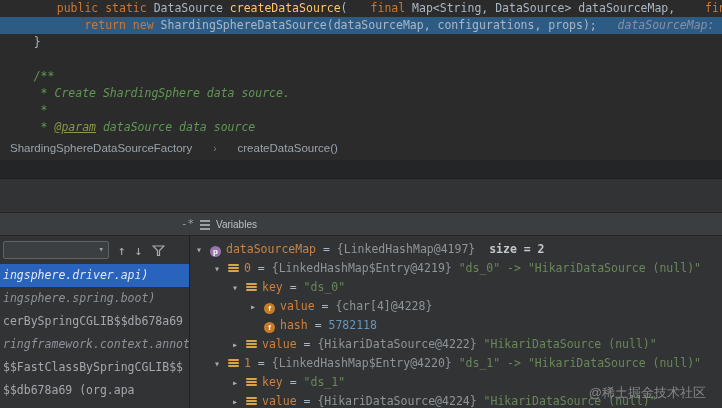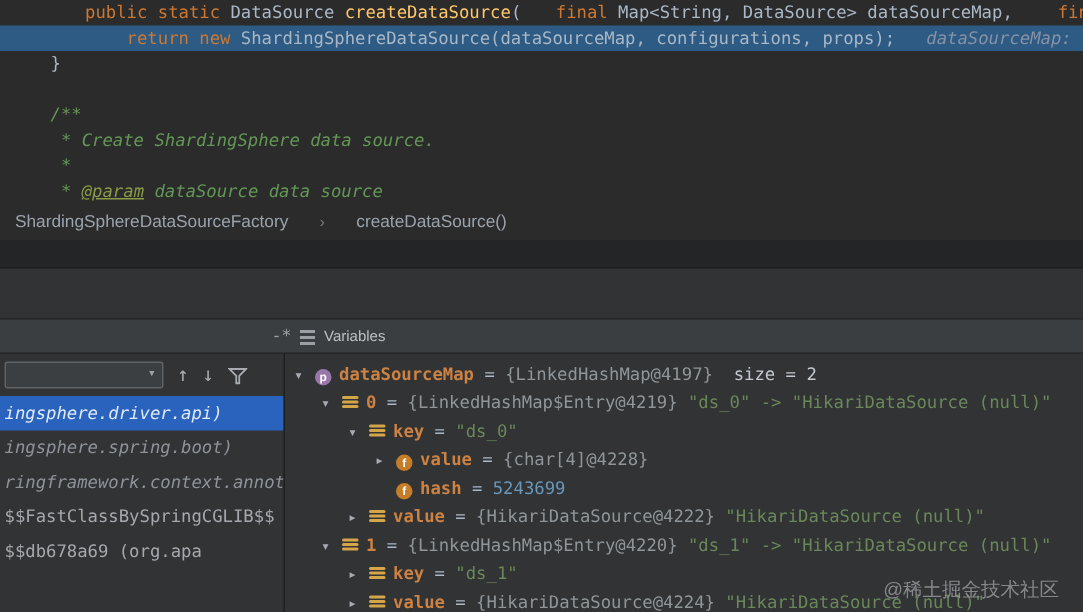--- a/index.html
+++ b/index.html
@@ -80,26 +80,26 @@
   .ic-circle {
     display:inline-block; width:11px; height:11px; border-radius:50%;
     font-size:8px; line-height:11px; text-align:center; font-weight:bold;
     margin-right:5px; vertical-align:-1px; color:#ffffff;
     font-family:"Liberation Sans", sans-serif;
   }
   .ic-param { background:#9876aa; }
   .ic-field { background:#c77d28; }
   .ic-item  { display:inline-block; width:11px; margin-right:5px; vertical-align:-1px; }
   .ic-item i { display:block; height:2px; background:#d5a54a; margin:1px 0; border-radius:1px; }
-  .v-name     { color:#cc8242; font-weight:bold; }
+  .v-name     { color:#cc8242; font-weight:normal; }
   .v-eq       { color:#a9b7c6; }
   .v-ref      { color:#8f9598; }
   .v-str      { color:#6a8759; }
   .v-num      { color:#6897bb; }
-  .v-plainval { color:#c3c8cf; }
+  .v-plainval { color:#c3c8cf;font-weight:bold; }
 
   
   .watermark {
     position:absolute; right:16px; bottom:6px;
     font-family:"Liberation Sans", sans-serif; font-size:13px;
     color:#9a9da1; opacity:.8;
   }
 </style>
 </head>
 <body>
@@ -137,31 +137,32 @@
         </div>
         <span class="tool-ico">↑</span>
         <span class="tool-ico">↓</span>
         <svg class="funnel" width="13" height="12" viewBox="0 0 13 12">
           <polygon points="1,1 12,1 7.5,5.5 7.5,10.5 5.5,10.5 5.5,5.5" fill="none" stroke="#a8acb0" stroke-width="1.2"></polygon>
         </svg>
       </div>
       <div id="frames-list">
           <div class="frame-row fr-sel">ingsphere.driver.api)</div>
           <div class="frame-row fr-pkg">ingsphere.spring.boot)</div>
+          <div class="frame-row fr-cls">cerBySpringCGLIB$$db678a69</div>
           <div class="frame-row fr-pkg">ringframework.context.annot</div>
           <div class="frame-row fr-cls">$$FastClassBySpringCGLIB$$</div>
           <div class="frame-row fr-cls">$$db678a69 (org.apa</div>
         </div>
     </div>
     <div class="vars" id="vars-list">
         <div class="var-row" style="padding-left: 6px;"><span class="chev">▾</span><span class="ic-circle ic-param">p</span><span class="v-name">dataSourceMap</span><span class="v-eq"> = </span><span class="v-ref">{LinkedHashMap@4197}</span><span class="v-plainval">  size = 2</span></div>
         <div class="var-row" style="padding-left: 24px;"><span class="chev">▾</span><span class="ic-item"><i></i><i></i><i></i></span><span class="v-name">0</span><span class="v-eq"> = </span><span class="v-ref">{LinkedHashMap$Entry@4219}</span><span class="v-str"> "ds_0" -&gt; "HikariDataSource (null)"</span></div>
         <div class="var-row" style="padding-left: 42px;"><span class="chev">▾</span><span class="ic-item"><i></i><i></i><i></i></span><span class="v-name">key</span><span class="v-eq"> = </span><span class="v-str">"ds_0"</span></div>
         <div class="var-row" style="padding-left: 60px;"><span class="chev">▸</span><span class="ic-circle ic-field">f</span><span class="v-name">value</span><span class="v-eq"> = </span><span class="v-ref">{char[4]@4228}</span></div>
-        <div class="var-row" style="padding-left: 60px;"><span class="chev"></span><span class="ic-circle ic-field">f</span><span class="v-name">hash</span><span class="v-eq"> = </span><span class="v-num">5243699</span></div>
+        <div class="var-row" style="padding-left: 60px;"><span class="chev"></span><span class="ic-circle ic-field">f</span><span class="v-name">hash</span><span class="v-eq"> = </span><span class="v-num">5782118</span></div>
         <div class="var-row" style="padding-left: 42px;"><span class="chev">▸</span><span class="ic-item"><i></i><i></i><i></i></span><span class="v-name">value</span><span class="v-eq"> = </span><span class="v-ref">{HikariDataSource@4222}</span><span class="v-str"> "HikariDataSource (null)"</span></div>
         <div class="var-row" style="padding-left: 24px;"><span class="chev">▾</span><span class="ic-item"><i></i><i></i><i></i></span><span class="v-name">1</span><span class="v-eq"> = </span><span class="v-ref">{LinkedHashMap$Entry@4220}</span><span class="v-str"> "ds_1" -&gt; "HikariDataSource (null)"</span></div>
         <div class="var-row" style="padding-left: 42px;"><span class="chev">▸</span><span class="ic-item"><i></i><i></i><i></i></span><span class="v-name">key</span><span class="v-eq"> = </span><span class="v-str">"ds_1"</span></div>
         <div class="var-row" style="padding-left: 42px;"><span class="chev">▸</span><span class="ic-item"><i></i><i></i><i></i></span><span class="v-name">value</span><span class="v-eq"> = </span><span class="v-ref">{HikariDataSource@4224}</span><span class="v-str"> "HikariDataSource (null)"</span></div>
       </div>
   </div>
 
   <div class="watermark">@稀土掘金技术社区</div>
 </div>
 

